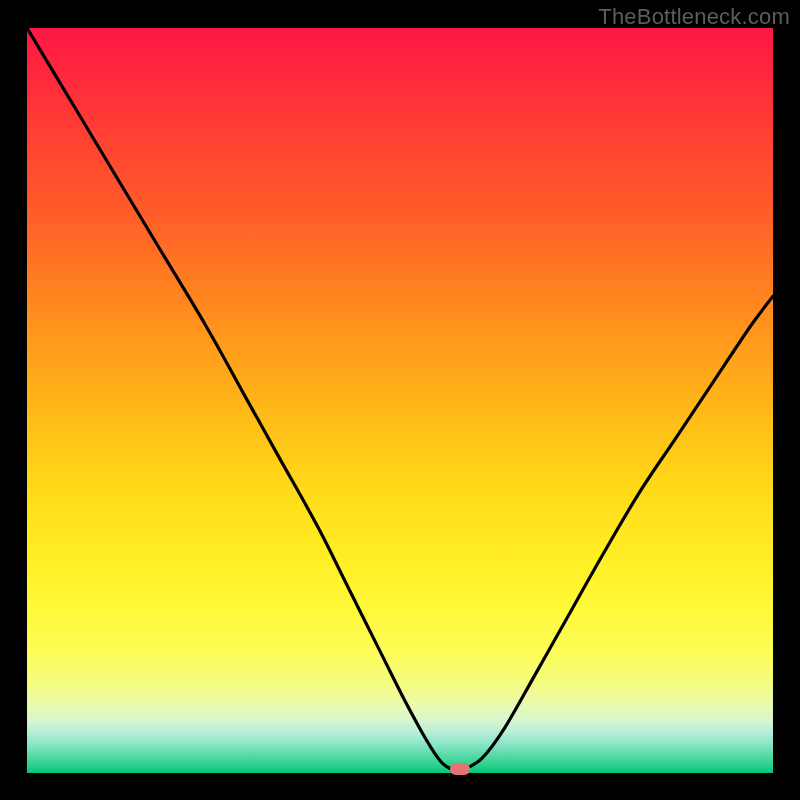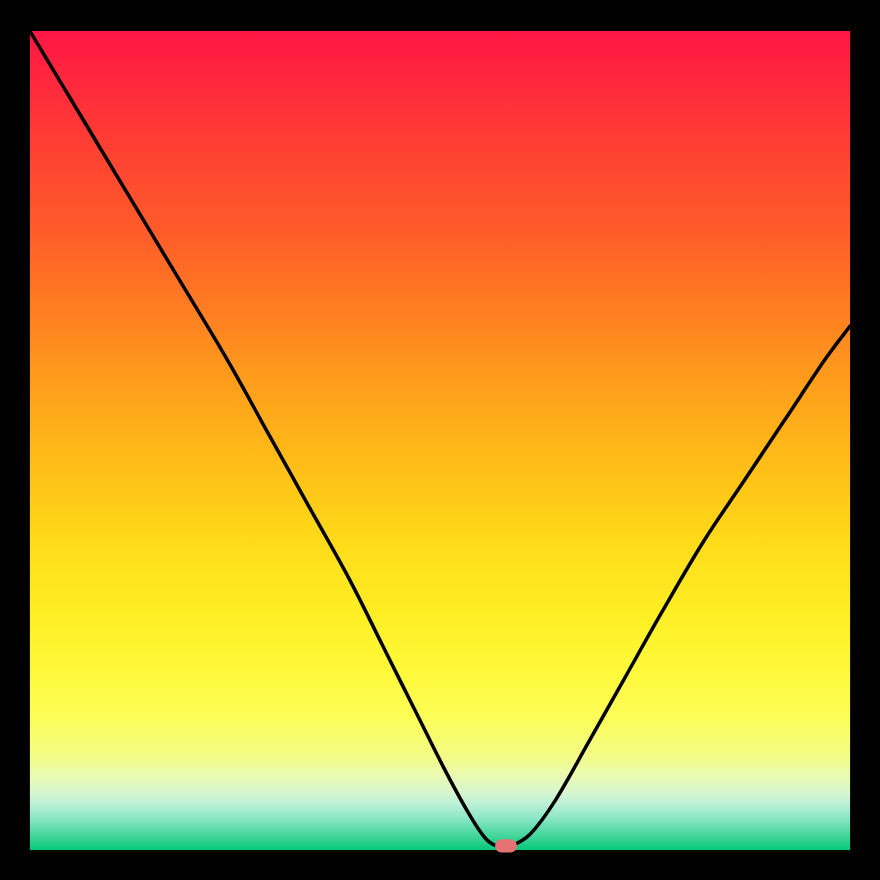--- a/index.html
+++ b/index.html
@@ -78,20 +78,21 @@
     background: #e57373;
     z-index: 4;
     transform: translate(-50%, -50%);
   }
 </style>
 </head>
 <body>
 
 <div class="frame">
 
+  <div class="watermark">TheBottleneck.com</div>
 
   <div class="plot-area">
     <div class="grad"></div>
   </div>
 
   <svg class="curve" viewBox="0 0 746 745" preserveAspectRatio="none">
     <path id="curve-path" d="M 0.0 0.0 C 8.1 13.4, 28.6 47.7, 44.8 74.5 C 60.9 101.3, 73.4 122.2, 89.5 149.0 C 105.6 175.8, 118.2 196.7, 134.3 223.5 C 150.4 250.3, 164.3 272.5, 179.0 298.0 C 193.8 323.5, 202.9 340.9, 216.3 365.1 C 229.8 389.2, 240.2 408.0, 253.6 432.1 C 267.1 456.2, 278.9 476.4, 290.9 499.1 C 303.0 521.9, 310.0 537.3, 320.8 558.8 C 331.5 580.2, 340.5 598.2, 350.6 618.4 C 360.7 638.5, 368.0 653.7, 376.7 670.5 C 385.5 687.3, 392.4 700.1, 399.1 711.5 C 405.8 722.9, 409.3 728.5, 414.0 733.8 C 418.7 739.2, 421.2 739.9, 425.2 741.3 C 429.2 742.6, 431.0 743.3, 436.4 741.3 C 441.8 739.3, 447.7 737.5, 455.1 730.1 C 462.4 722.7, 468.0 715.1, 477.4 700.3 C 486.8 685.5, 495.9 668.3, 507.3 648.1 C 518.7 628.0, 528.8 610.0, 540.9 588.5 C 552.9 567.1, 561.7 551.1, 574.4 529.0 C 587.2 506.8, 598.3 487.1, 611.7 465.6 C 625.1 444.2, 635.6 429.9, 649.0 409.8 C 662.4 389.6, 672.9 374.0, 686.3 353.9 C 699.7 333.8, 712.9 313.4, 723.6 298.0 C 734.4 282.6, 742.0 273.6, 746.0 268.2" fill="none" stroke="#000" stroke-width="3.2" stroke-linejoin="round" stroke-linecap="round"></path>
   </svg>
 
   <div class="marker" id="opt-marker" style="left: 459.68px; top: 769.275px;"></div>

